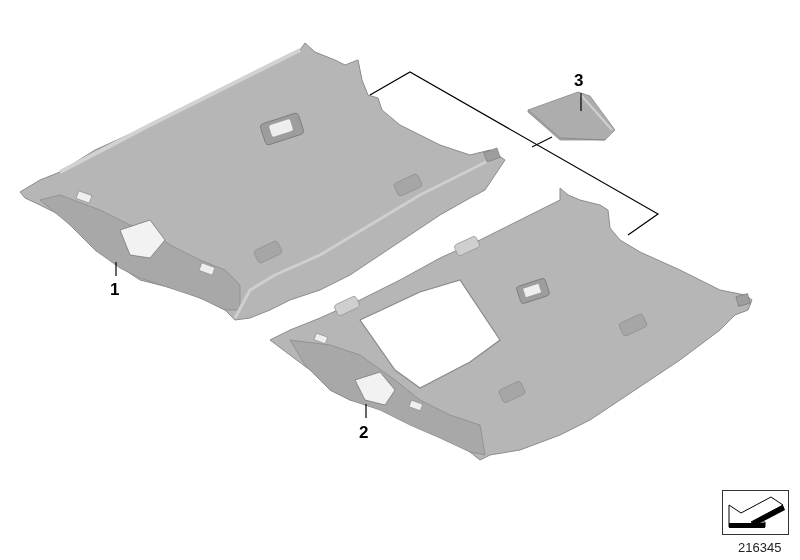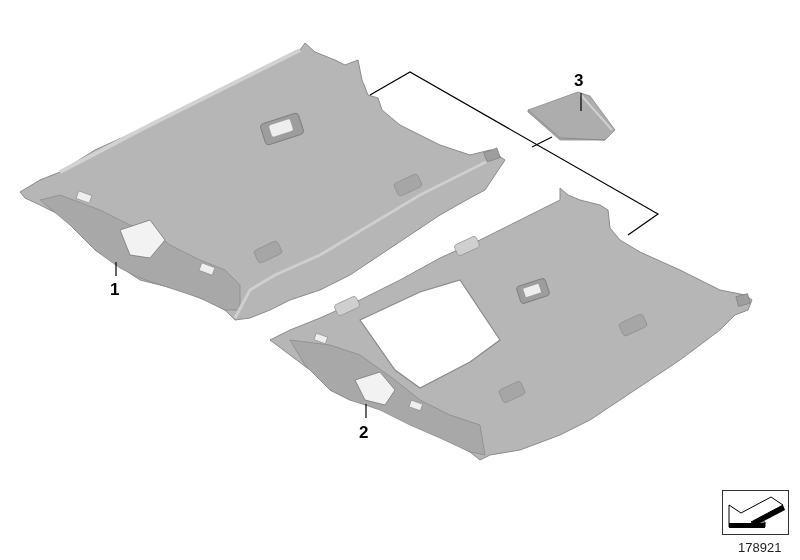--- a/index.html
+++ b/index.html
@@ -64,13 +64,13 @@
 <div class="callout" style="left:359px; top:424px;">2</div>
 <div class="callout" style="left:574px; top:72px;">3</div>
 
 <div class="nav-box">
   <svg width="65" height="43" viewBox="0 0 65 43" xmlns="http://www.w3.org/2000/svg">
     <path d="M6,14 L6,36 L42,36 L42,31 L28,31 L60,14 L48,6 L18,22 L12,18 Z" fill="#fff" stroke="#000" stroke-width="1"></path>
     <path d="M6,32 L42,32 L42,37 L6,37 Z" fill="#000"></path>
     <path d="M28,31 L60,14 L62,19 L33,34 Z" fill="#000"></path>
   </svg>
 </div>
-<div class="diagram-id">178921</div>
+<div class="diagram-id">216345</div>
 
 </body></html>

